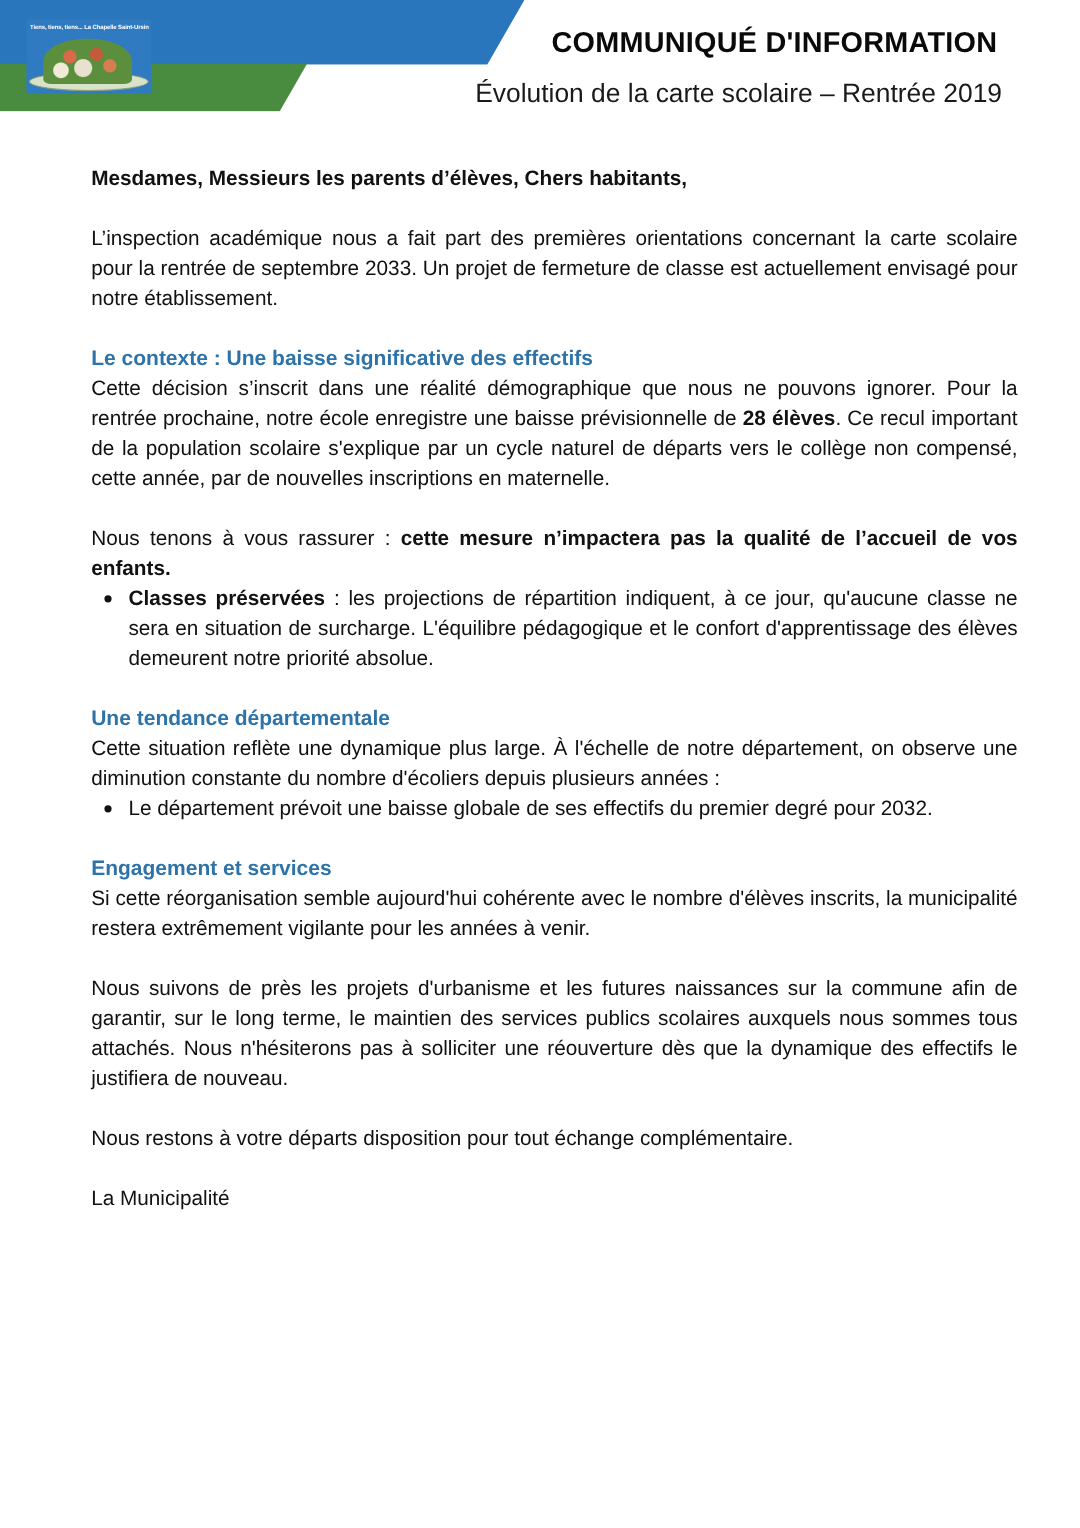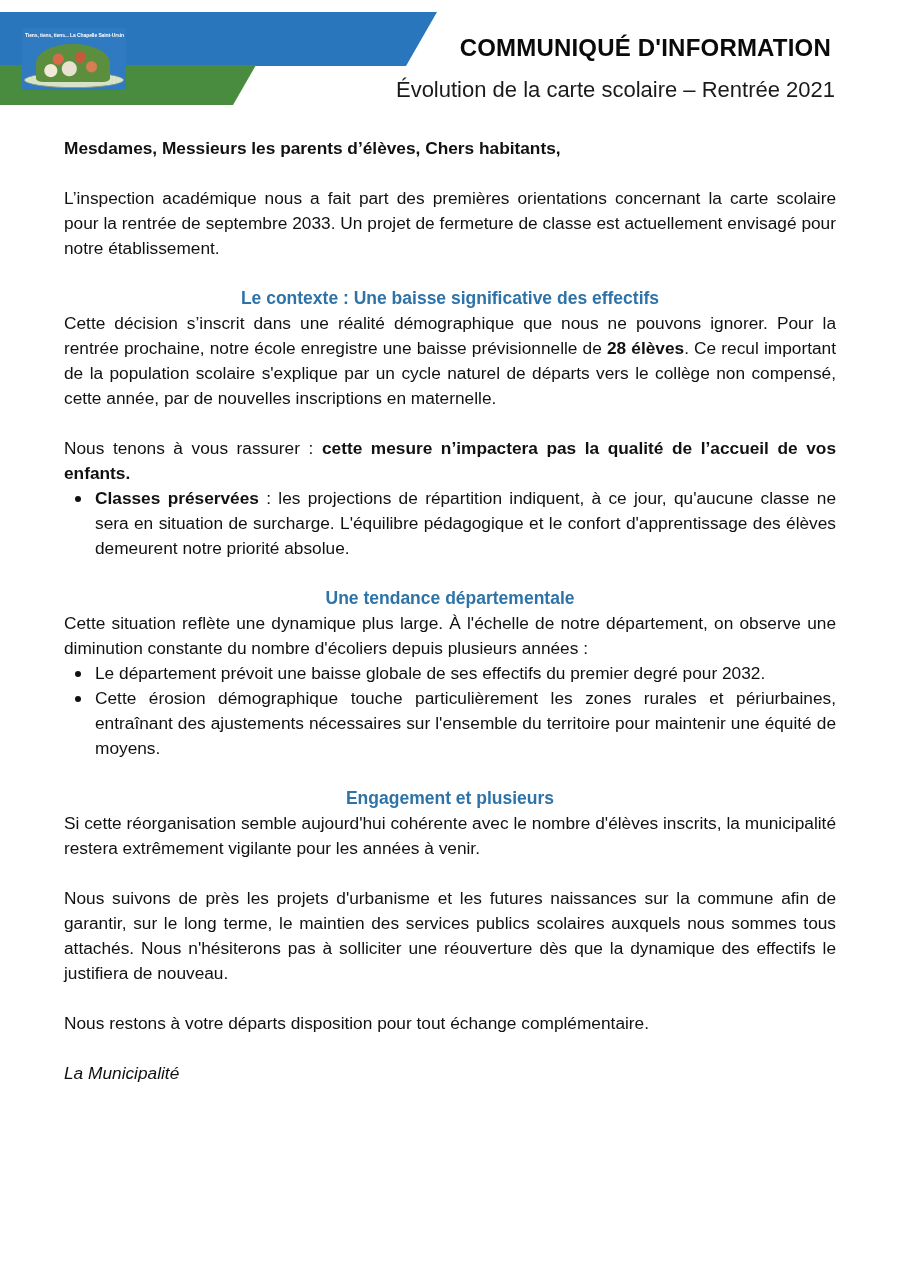--- a/index.html
+++ b/index.html
@@ -1,21 +1,21 @@
 <!DOCTYPE html>
 <html><head>
   <meta charset="utf-8">
   <style>
     html, body { margin: 0; padding: 0; background: #ffffff; }
     body {
       width: 900px; height: 1273px; position: relative; overflow: hidden;
       font-family: "Liberation Sans", "DejaVu Sans", sans-serif;
       color: #111111;
     }
-    .header { position: absolute; left: 0; top: 12px; width: 900px; height: 100px; }
+    .header { position: absolute; left: 0; top: 0; width: 900px; height: 100px; }
     .band-blue {
       position: absolute; left: 0; top: 0; width: 440px; height: 54px;
       background: #2a76bd;
       clip-path: polygon(0 0, 437px 0, 406px 54px, 0 54px);
     }
     .band-green {
       position: absolute; left: 0; top: 53px; width: 260px; height: 40px;
       background: #4a8c3f;
       clip-path: polygon(0 0, 256px 0, 233px 40px, 0 40px);
     }
@@ -44,51 +44,51 @@
     }
     .title {
       position: absolute; right: 69px; top: 22px;
       font-size: 24px; font-weight: bold; letter-spacing: 0.2px; color: #0a0a0a;
     }
     .subtitle {
       position: absolute; right: 65px; top: 65px;
       font-size: 22px; color: #1a1a1a;
     }
     .content {
-      position: absolute; left: 64px; top: 136px; width: 772px;
+      position: absolute; left: 76px; top: 136px; width: 772px;
       font-size: 17.3px; line-height: 25px;
     }
     .content p { margin: 0; text-align: justify; }
     .greet { font-weight: bold; margin-bottom: 25px !important; }
     .gap { height: 25px; }
     h2 {
-      margin: 0; font-size: 17.5px; line-height: 25px; color: #2e73a8; font-weight: bold; text-align: center;
+      margin: 0; font-size: 17.5px; line-height: 25px; color: #2e73a8; font-weight: bold;
     }
     b { font-weight: bold; }
     ul { margin: 0; padding-left: 31px; list-style: none; }
     ul li { position: relative; text-align: justify; }
     ul li::before {
       content: ""; position: absolute; left: -20px; top: 10px;
       width: 6px; height: 6px; border-radius: 50%; background: #111111;
     }
-    .signature { text-align: center; font-style: italic; margin-top: 25px !important; }
+    .signature { text-align: center; margin-top: 25px !important; }
   </style>
 </head>
 <body>
 
 <div class="header">
   <div class="band-blue"></div>
   <div class="band-green"></div>
   <div class="logo">
     <div class="logo-text">Tiens, tiens, tiens...   La Chapelle Saint-Ursin</div>
     <div class="logo-plate"></div>
     <div class="logo-hill"></div>
   </div>
   <div class="title">COMMUNIQUÉ D'INFORMATION</div>
-  <div class="subtitle">Évolution de la carte scolaire – Rentrée 2021</div>
+  <div class="subtitle">Évolution de la carte scolaire – Rentrée 2019</div>
 </div>
 
 <div class="content">
   <p class="greet">Mesdames, Messieurs les parents d’élèves, Chers habitants,</p>
   <p>L’inspection académique nous a fait part des premières orientations concernant la carte scolaire pour la rentrée de septembre 2033. Un projet de fermeture de classe est actuellement envisagé pour notre établissement.</p>
   <div class="gap"></div>
 
   <section>
     <h2>Le contexte : Une baisse significative des effectifs</h2>
     <p><span>Cette décision s’inscrit dans une réalité démographique que nous ne pouvons ignorer. Pour la rentrée prochaine, notre école enregistre une baisse prévisionnelle de </span><b>28 élèves</b><span>. Ce recul important de la population scolaire s'explique par un cycle naturel de départs vers le collège non compensé, cette année, par de nouvelles inscriptions en maternelle.</span></p>
@@ -101,27 +101,26 @@
       <li><b>Classes préservées</b><span> : les projections de répartition indiquent, à ce jour, qu'aucune classe ne sera en situation de surcharge. L'équilibre pédagogique et le confort d'apprentissage des élèves demeurent notre priorité absolue.</span></li>
     </ul>
   </section>
   <div class="gap"></div>
 
   <section>
     <h2>Une tendance départementale</h2>
     <p>Cette situation reflète une dynamique plus large. À l'échelle de notre département, on observe une diminution constante du nombre d'écoliers depuis plusieurs années :</p>
     <ul>
       <li>Le département prévoit une baisse globale de ses effectifs du premier degré pour 2032.</li>
-      <li>Cette érosion démographique touche particulièrement les zones rurales et périurbaines, entraînant des ajustements nécessaires sur l'ensemble du territoire pour maintenir une équité de moyens.</li>
     </ul>
   </section>
   <div class="gap"></div>
 
   <section>
-    <h2>Engagement et plusieurs</h2>
+    <h2>Engagement et services</h2>
     <p>Si cette réorganisation semble aujourd'hui cohérente avec le nombre d'élèves inscrits, la municipalité restera extrêmement vigilante pour les années à venir.</p>
     <div class="gap"></div>
     <p>Nous suivons de près les projets d'urbanisme et les futures naissances sur la commune afin de garantir, sur le long terme, le maintien des services publics scolaires auxquels nous sommes tous attachés. Nous n'hésiterons pas à solliciter une réouverture dès que la dynamique des effectifs le justifiera de nouveau.</p>
   </section>
   <div class="gap"></div>
 
   <p>Nous restons à votre départs disposition pour tout échange complémentaire.</p>
   <p class="signature">La Municipalité</p>
 </div>
 

